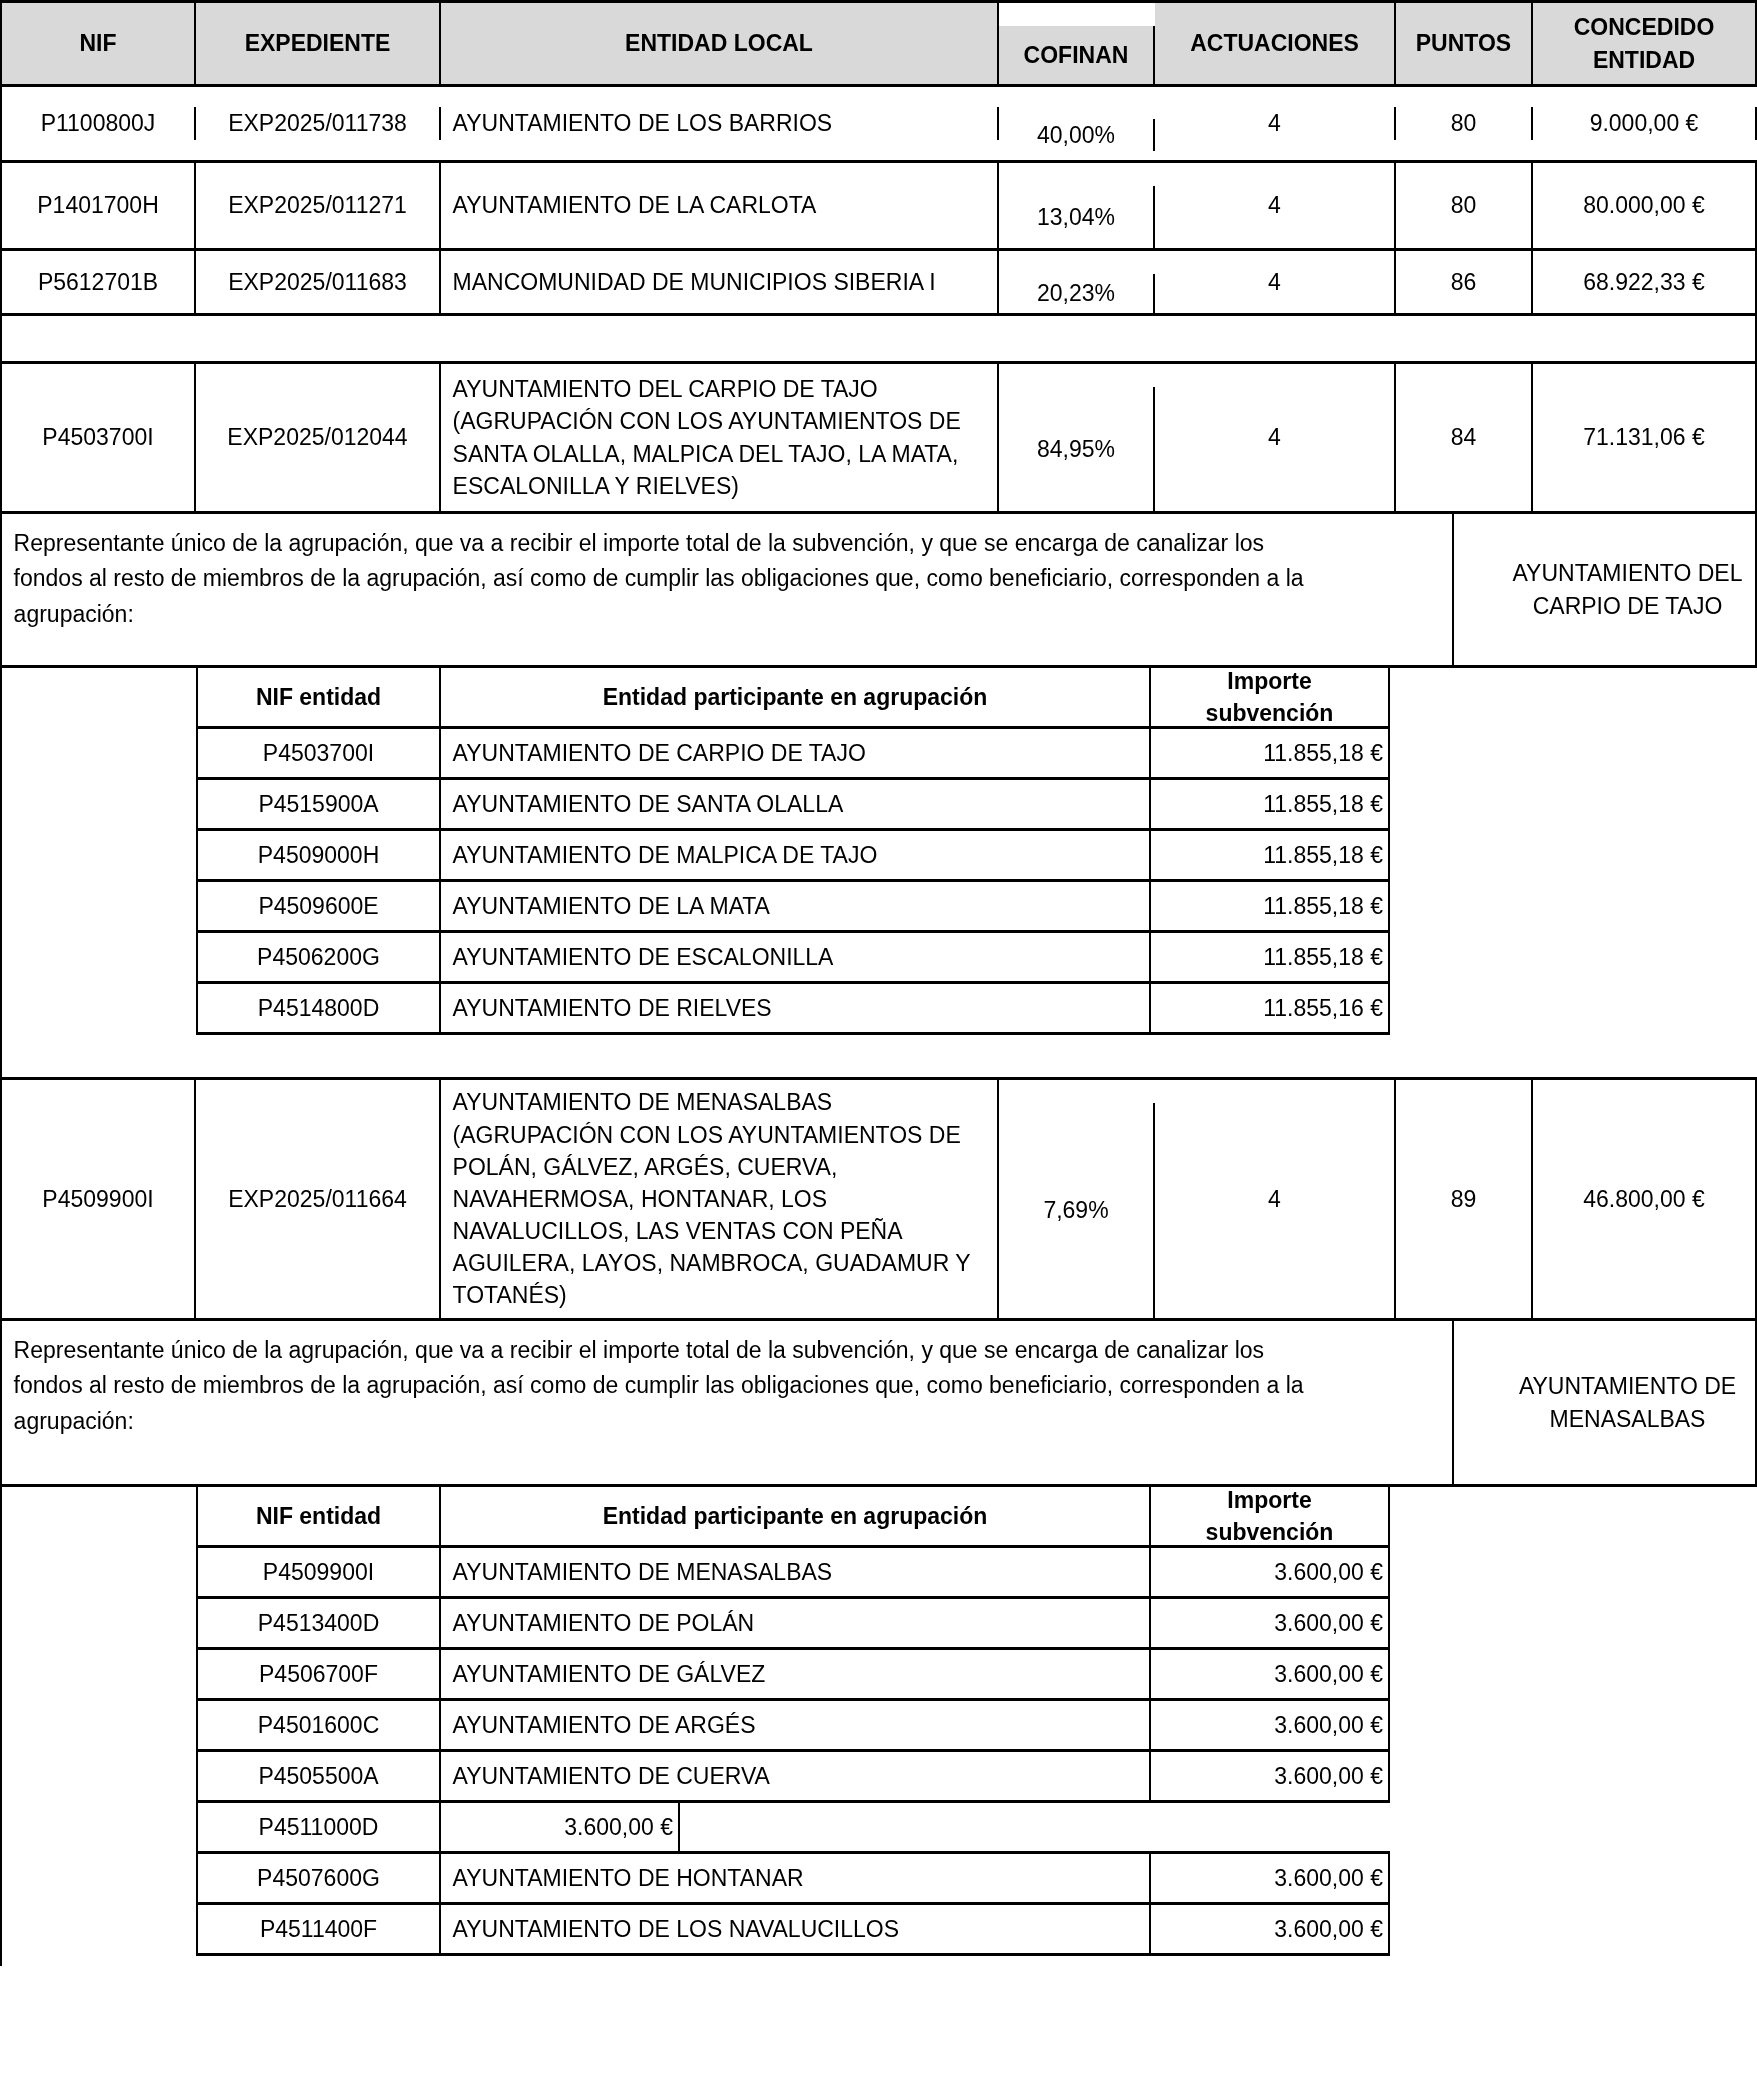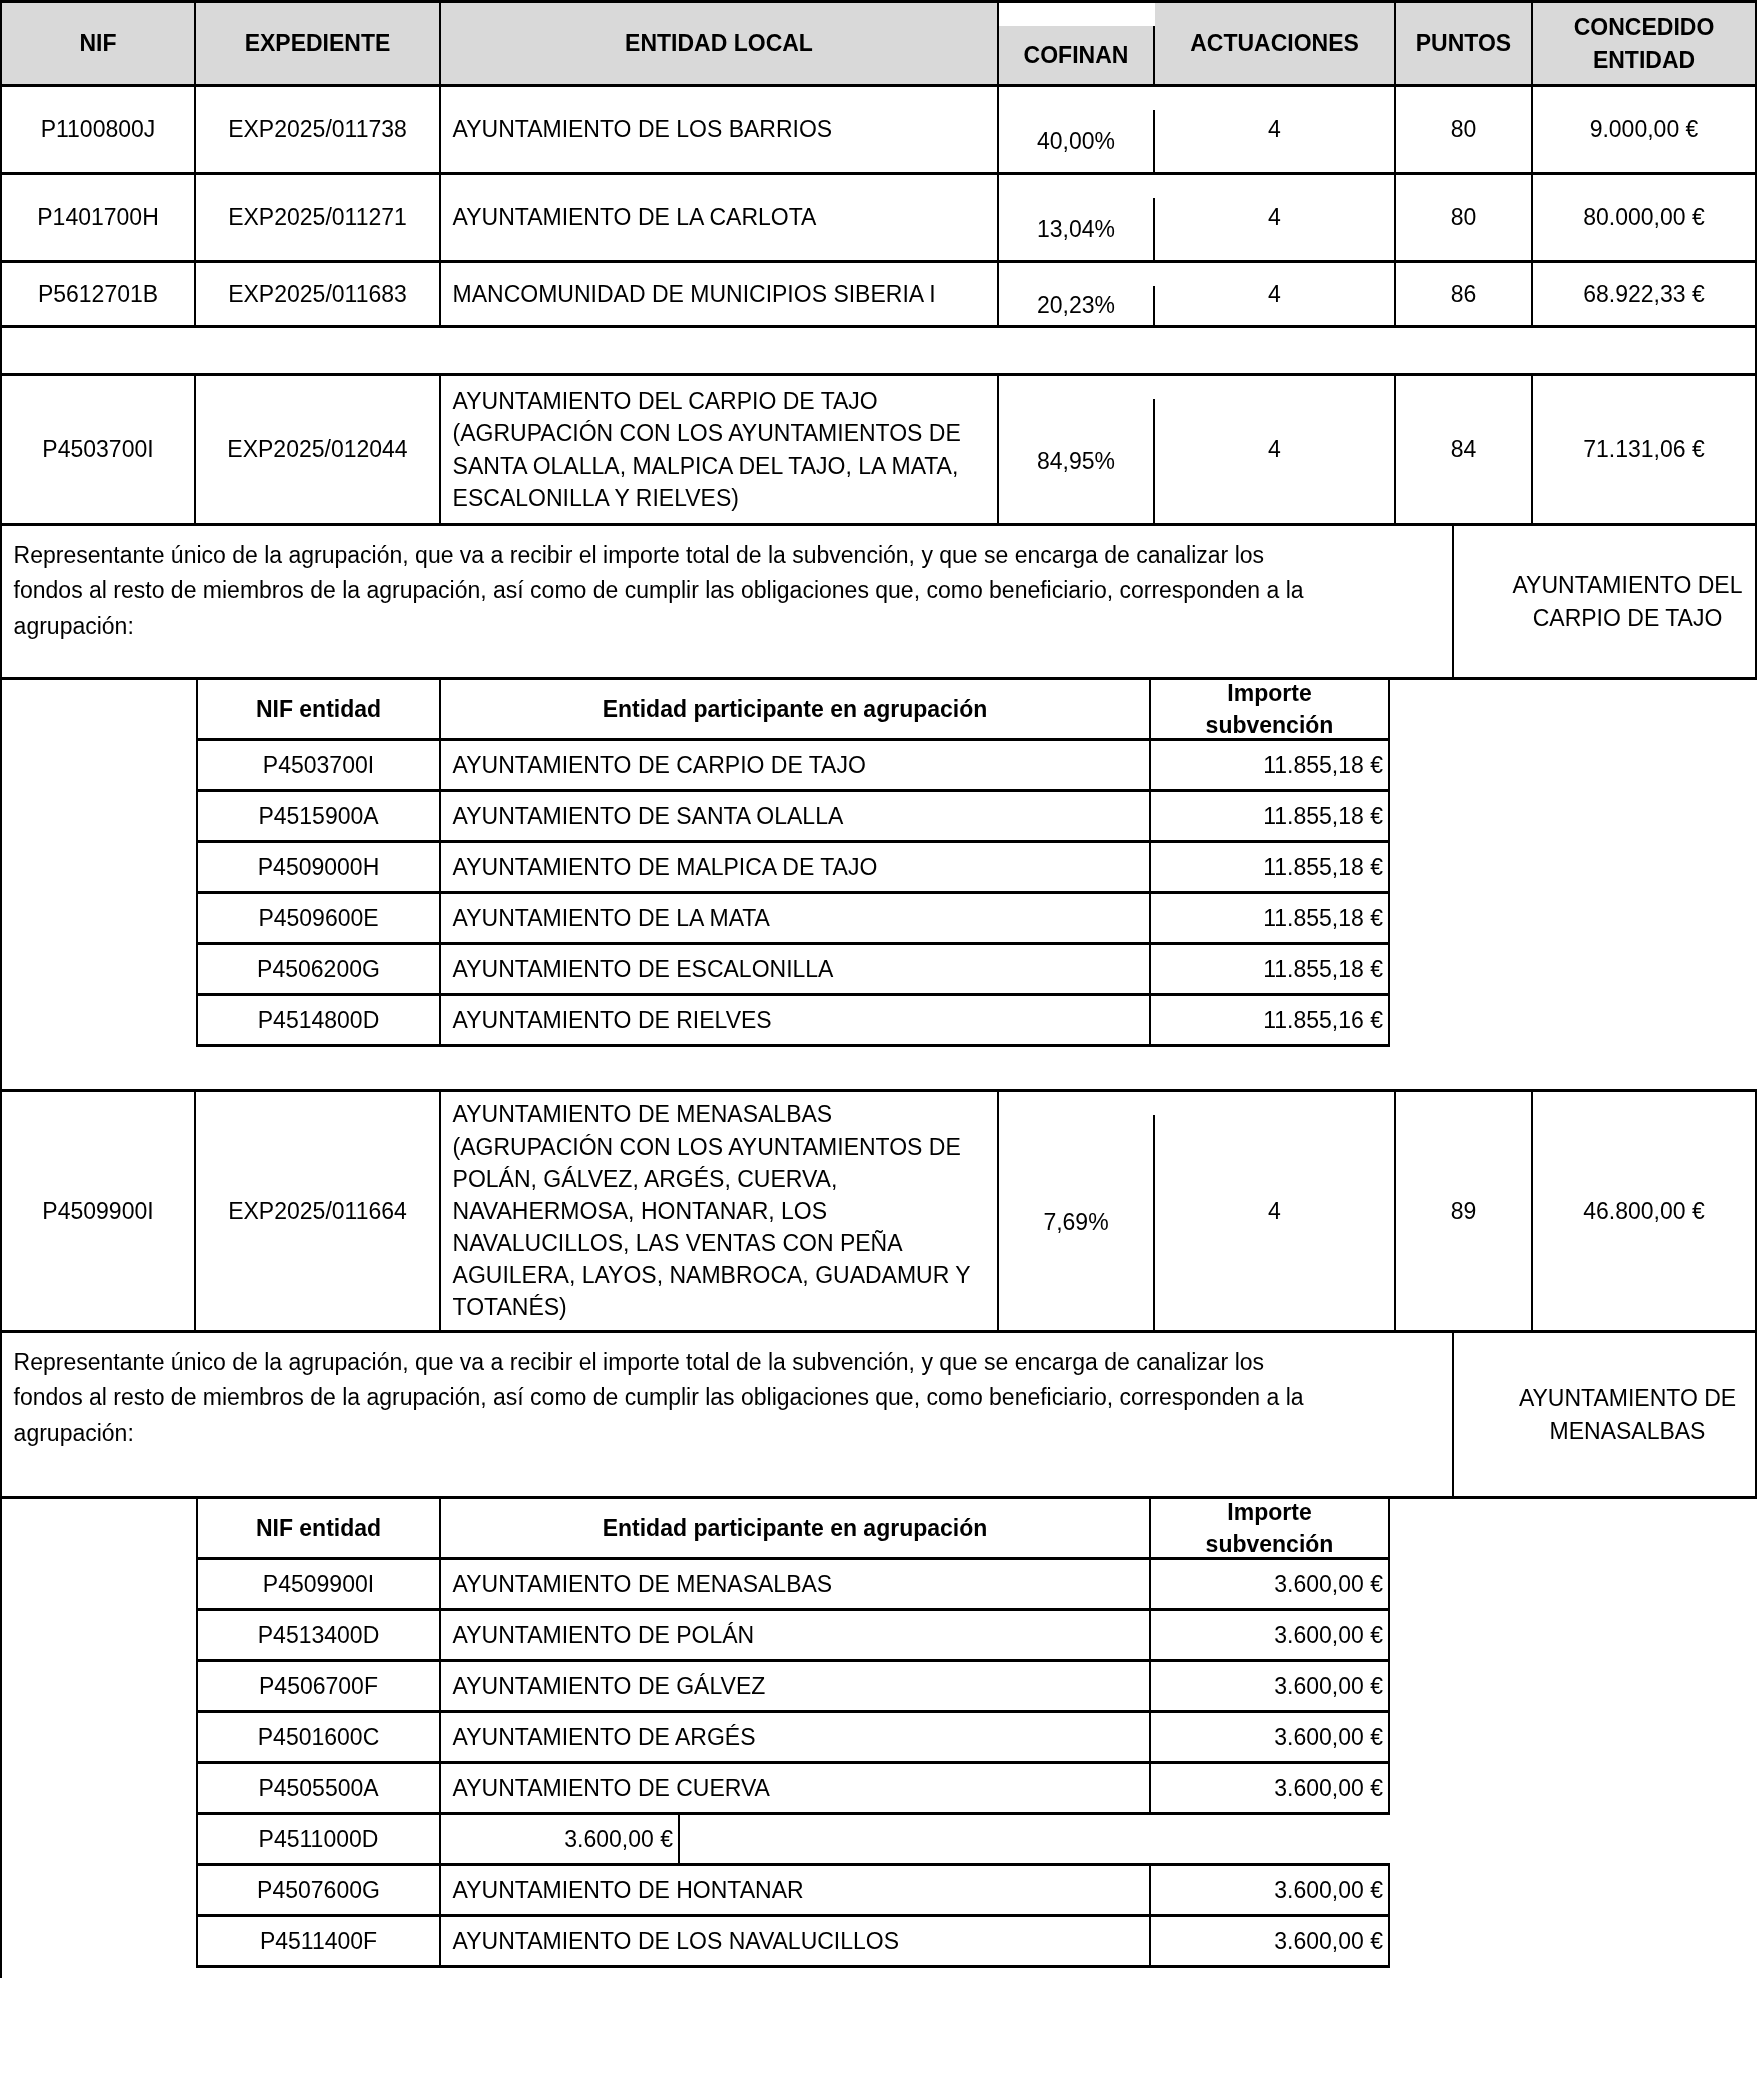--- a/index.html
+++ b/index.html
@@ -40,21 +40,21 @@
   .c-nif{flex:0 0 194px;}
   .c-exp{flex:0 0 245px;}
   .c-ent{flex:0 0 558px;}
   .c-cof{flex:0 0 156px;margin-top:23px;}
   .c-act{flex:0 0 241px;}
   .c-pun{flex:0 0 137px;}
   .c-con{flex:0 0 224px;}
 
   
   .h-head{height:84px;}
-  .h-row1{height:88px;}
+  .h-row1{height:76px;align-items:center;}
   .h-row2{height:88px;}
   .h-row3{height:65px;}
   .h-gap1{height:48px;}
   .h-row4{height:150px;}
   .h-note{height:154px;}
   .h-gap2{height:45px;}
   .h-row5{height:241px;}
   .h-note2{height:166px;}
   .h-sliver{height:10px;border-bottom:none;}
 

